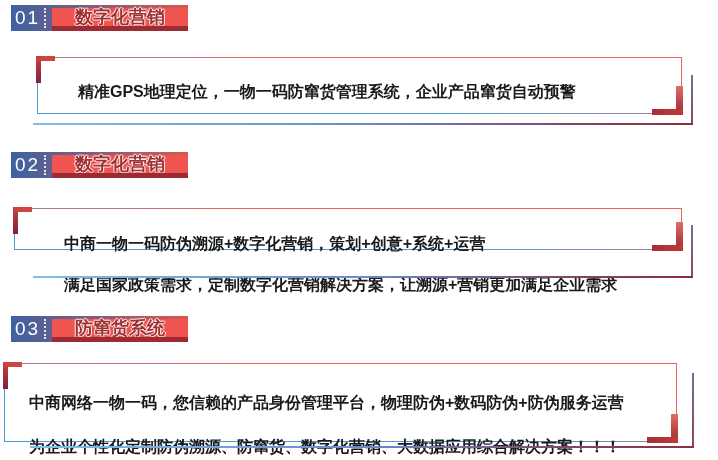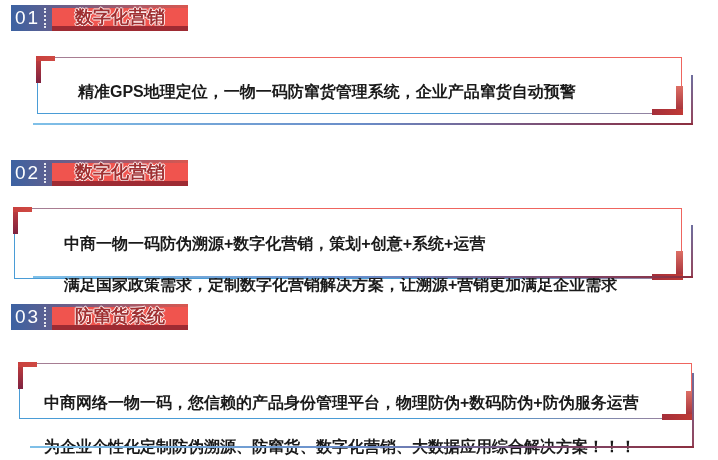--- a/index.html
+++ b/index.html
@@ -49,43 +49,43 @@
     text-align: center;
     text-shadow: 1px 0 0 rgba(255,255,255,.85), -1px 0 0 rgba(255,255,255,.85),
                  0 1px 0 rgba(255,255,255,.85), 0 -1px 0 rgba(255,255,255,.85);
   }
   .badge-underbar {
     position: absolute;
     left: 41px; right: 0; bottom: 0; height: 5px;
     background: var(--badge-shadow-red, #9e2b33);
   }
   .s1 .badge { top: 5px; }
-  .s2 .badge { top: 160px; }
-  .s3 .badge { top: 304px; }
+  .s2 .badge { top: 152px; }
+  .s3 .badge { top: 316px; }
 
   
   .card {
     position: absolute;
     box-sizing: border-box;
     background: #ffffff;
     border: 1px solid;
     border-image: linear-gradient(to top right, var(--card-border-blue, #4a9cd6) 32%, var(--card-border-red, #ef655e) 68%) 1;
   }
   .card p.line {
     margin: 16px;
     font-size: 16px;
     font-weight: bold;
     color: var(--body-text, #1a1a1a);
     white-space: nowrap;
   }
   .s1 .card { left: 37px; top: 57px; width: 645px; height: 57px; padding: 5px 0 0 24px; }
   .s1 .card p.line { line-height: 25px; }
-  .s2 .card { left: 14px; top: 208px; width: 668px; height: 71px; padding: 6px 0 0 33px; }
+  .s2 .card { left: 14px; top: 208px; width: 668px; height: 42px; padding: 6px 0 0 33px; }
   .s2 .card p.line { line-height: 25px; }
-  .s3 .card { left: 19px;  top: 363px; width: 673px; height: 56px; padding: 9px 0 0 8px; }
+  .s3 .card { left: 4px;  top: 363px; width: 673px; height: 79px; padding: 9px 0 0 8px; }
   .s3 .card p.line { line-height: 28px; }
 
   
   .corner-tl {
     position: absolute;
     top: -2px; left: -2px;
     width: 19px; height: 27px;
     background:
       linear-gradient(to right, var(--bracket-bright-red, #c8403e), #cf4a43) left top / 100% 5px no-repeat,
       linear-gradient(to bottom, var(--bracket-bright-red, #c8403e), var(--bracket-dark-red, #7e2240)) left top / 5px 100% no-repeat;

